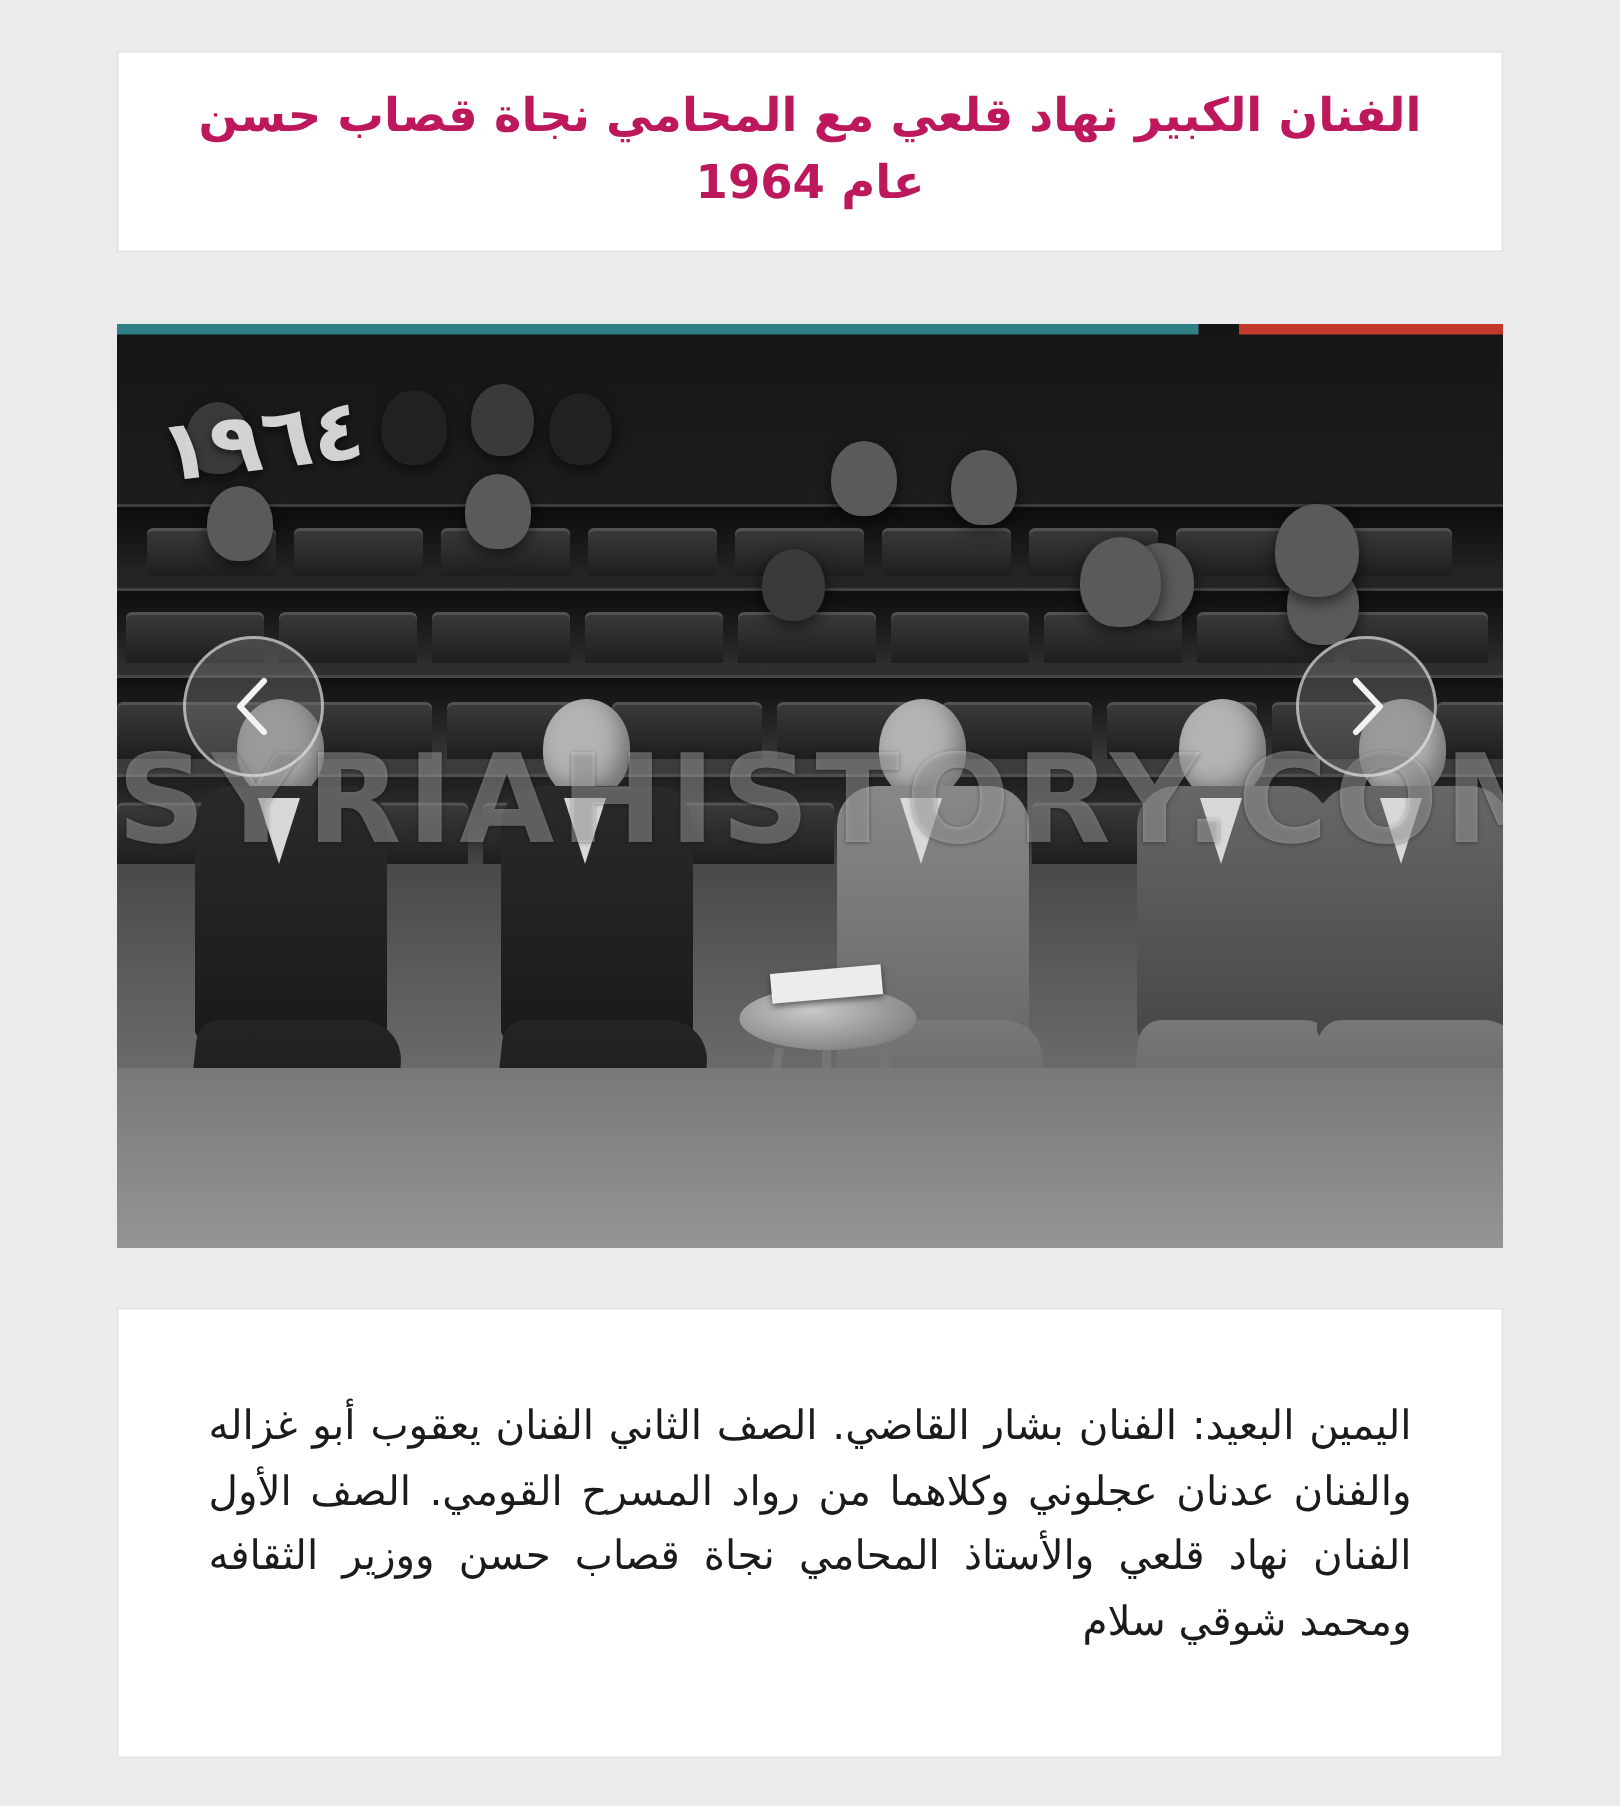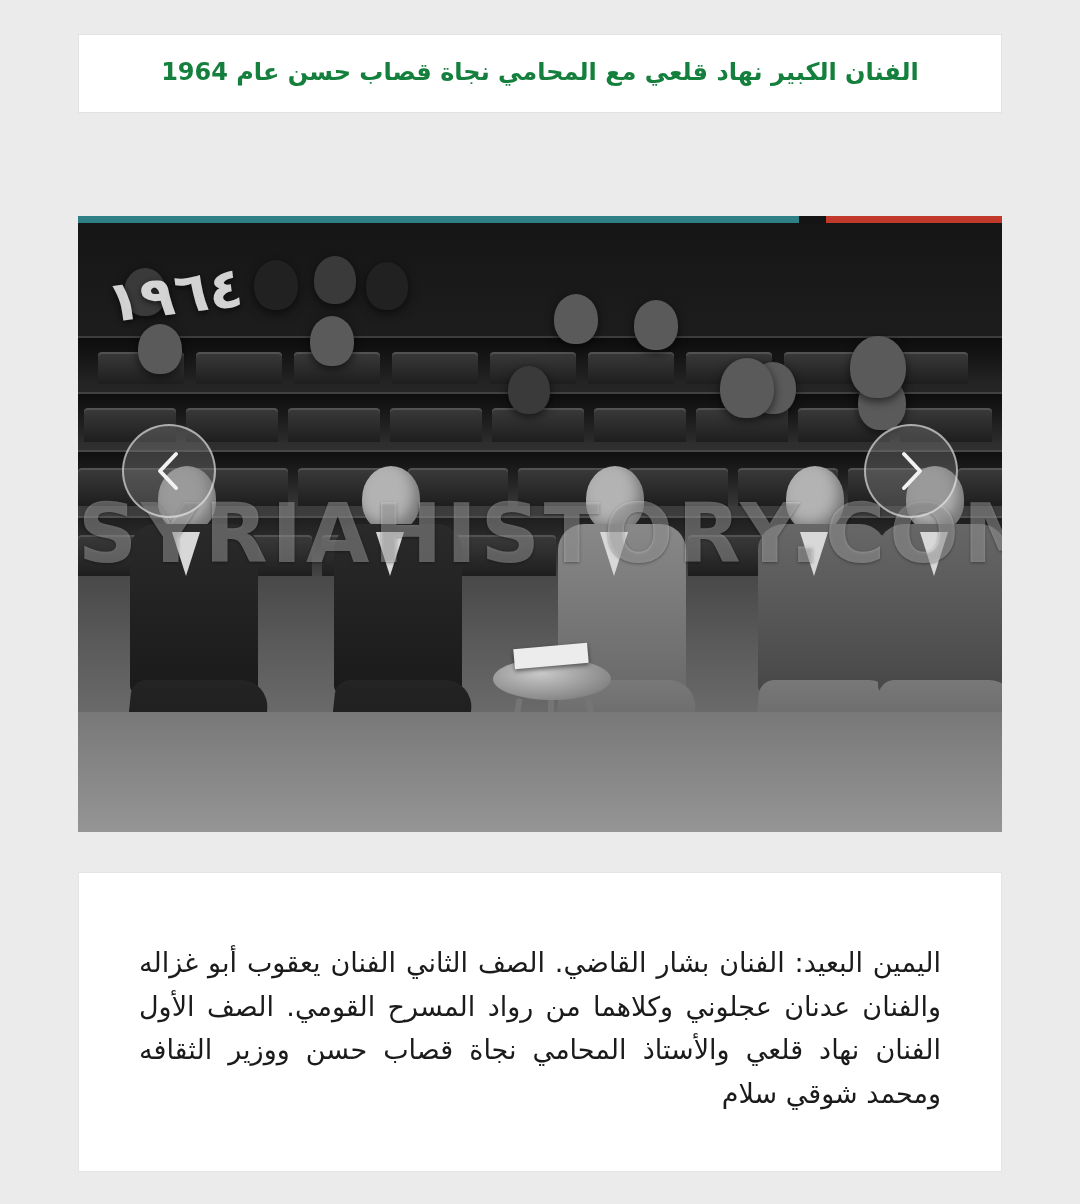--- a/index.html
+++ b/index.html
@@ -26,24 +26,24 @@
     top: 34px;
     left: 78px;
     width: 924px;
     background: #ffffff;
     border: 1px solid #e2e2e2;
     box-sizing: border-box;
     padding: 20px 26px 22px 26px;
     text-align: center;
   }
   .title-text {
-    font-size: 24px;
+    font-size: 31px;
     line-height: 1.45;
     font-weight: bold;
-    color: #15803d;
+    color: #be185d;
     direction: rtl;
     unicode-bidi: plaintext;
   }
 
   
   .photo-card {
     position: absolute;
     top: 216px;
     left: 78px;
     width: 924px;
@@ -266,21 +266,20 @@
     box-sizing: border-box;
     padding: 56px 60px 30px 60px;
   }
   .caption-text {
     font-size: 27px;
     line-height: 1.62;
     color: #1b1b1b;
     text-align: justify;
     direction: rtl;
     unicode-bidi: plaintext;
-    margin-top: 12px;
   }
 </style>
 </head>
 <body>
 
 <div class="page">
 
   <div class="title-card">
     <div class="title-text">الفنان الكبير نهاد قلعي مع المحامي نجاة قصاب حسن عام 1964</div>
   </div>

